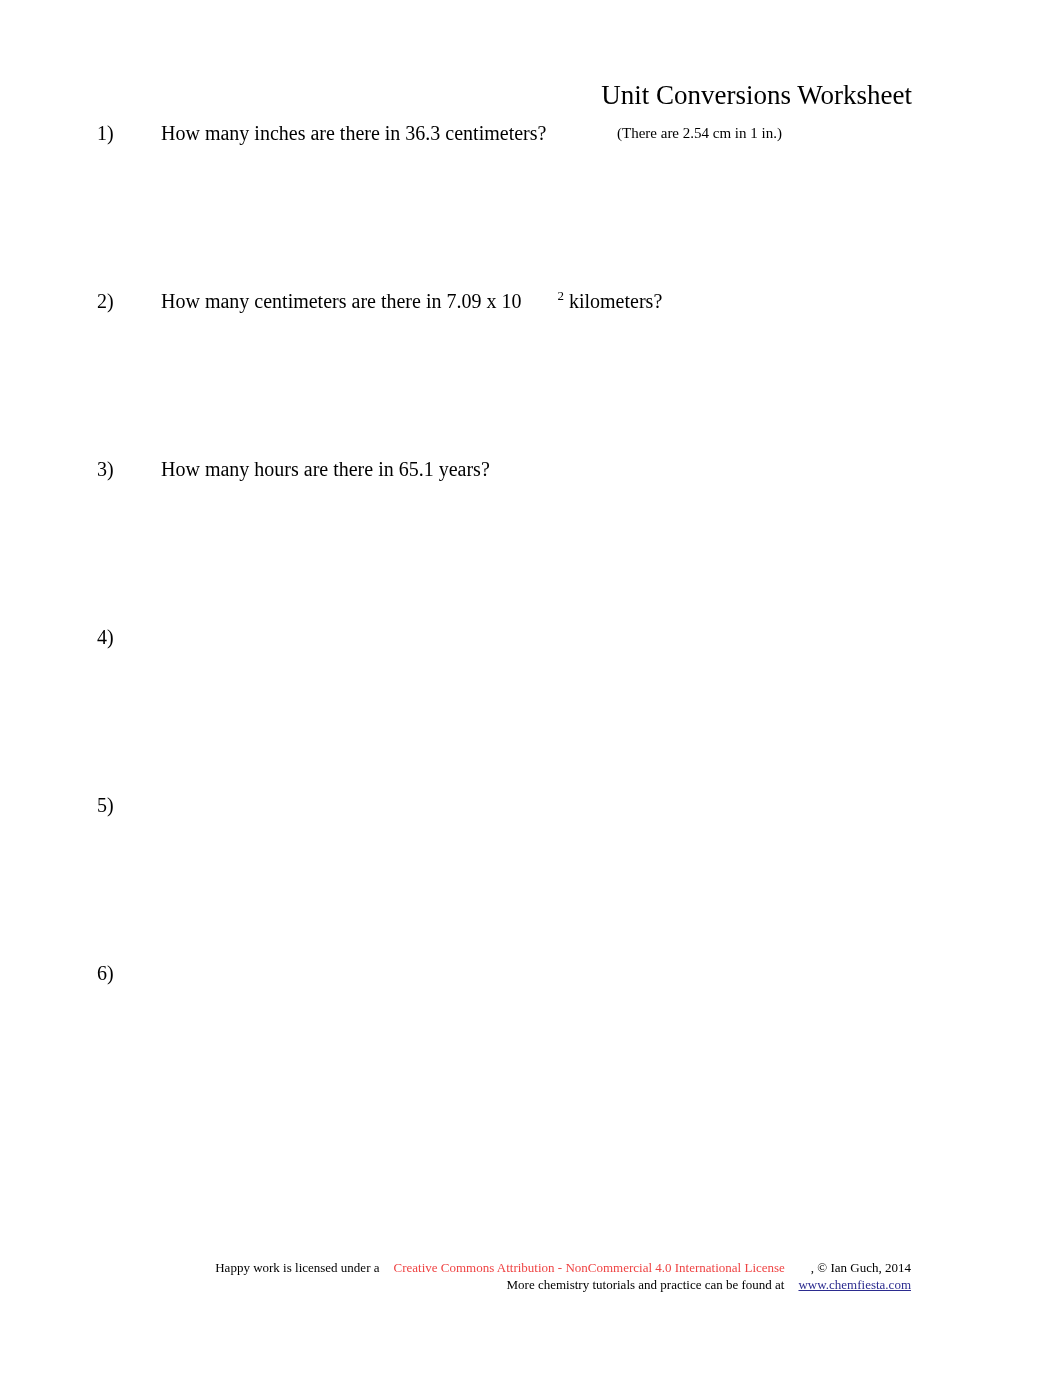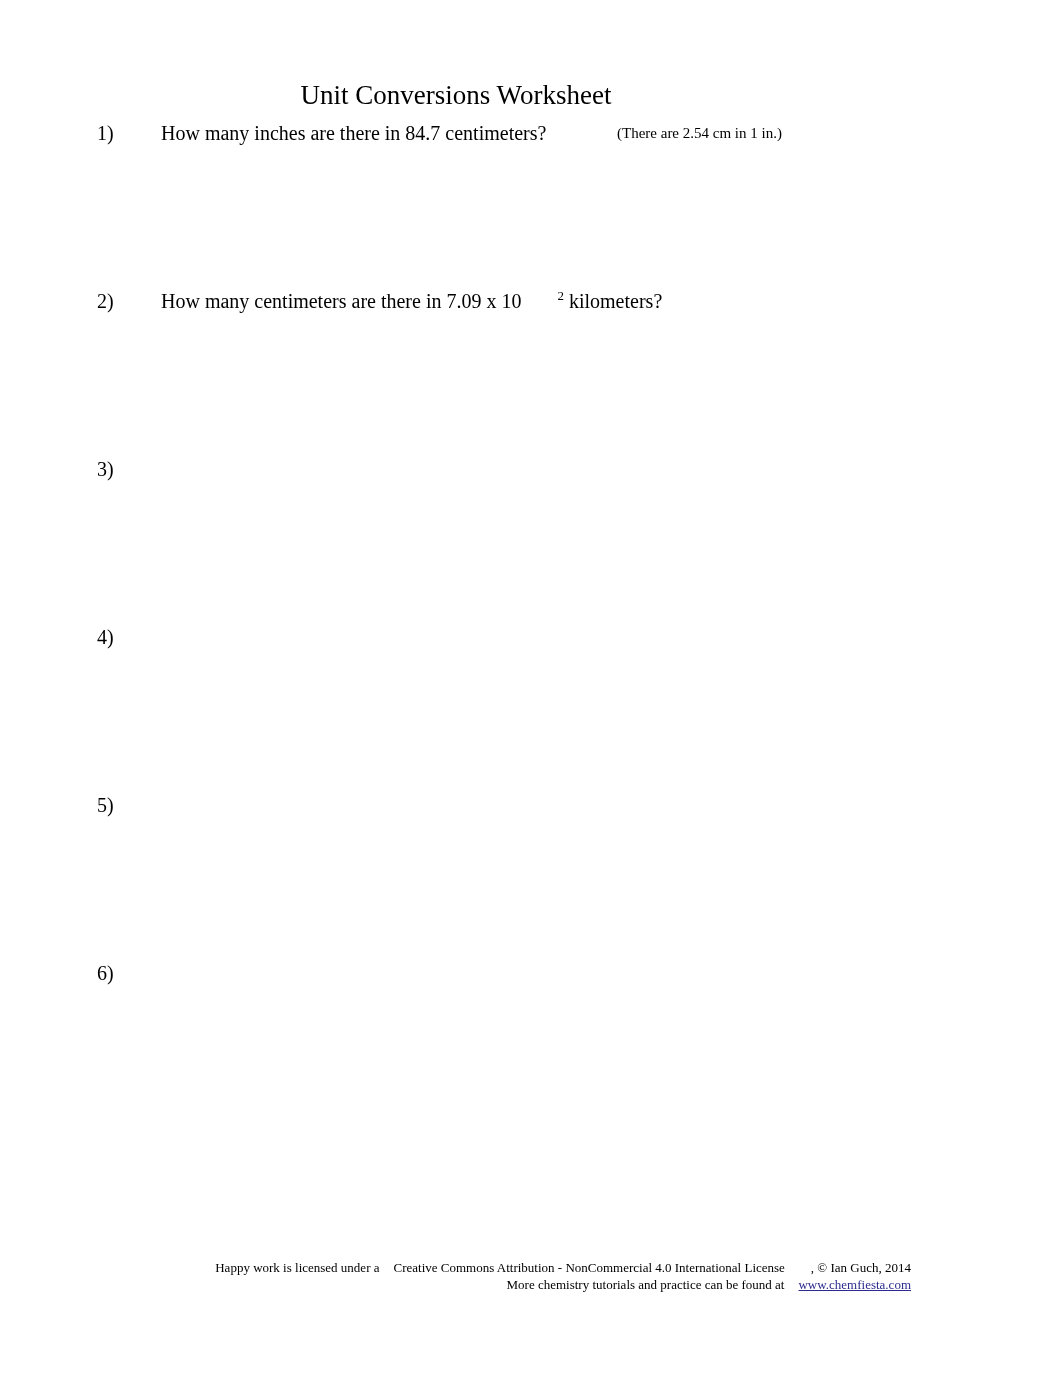--- a/index.html
+++ b/index.html
@@ -15,21 +15,21 @@
     color: #000000;
     overflow: hidden;
   }
 
   
   .doc-title {
     position: absolute;
     top: 60px;
     left: 0;
     width: 912px;
-    text-align: center;
+    text-align: right;
     font-size: 27px;
     line-height: 34px;
     font-weight: normal;
     letter-spacing: 0px;
   }
 
   
   .questions {
     position: absolute;
     top: 119px;
@@ -99,49 +99,50 @@
   .footer-shade {
     position: absolute;
     left: 640px;
     top: -4px;
     width: 150px;
     height: 62px;
     background: #f4f4f4;
     z-index: -1;
   }
   .link {
-    color: #000000;
+    color: #ef4444;
     text-decoration: none;
   }
   .link-underline {
     color: #2b2b8f;
   }
   .gap-sm { display: inline-block; width: 14px; }
   .gap-md { display: inline-block; width: 26px; }
 </style>
 </head>
 <body>
 
 <h1 class="doc-title">Unit Conversions Worksheet</h1>
 
 <div class="questions">
 
   <div class="question-row">
     <span class="q-number">1)</span>
-    <span class="q-text">How many inches are there in 84.7 centimeters?</span>
+    <span class="q-text">How many inches are there in 36.3 centimeters?</span>
     <span class="q-hint" style="left:617px;">(There are 2.54 cm in 1 in.)</span>
   </div>
 
   <div class="question-row">
     <span class="q-number">2)</span>
     <span class="q-text"><span>How many centimeters are there in 7.09 x 10</span><span class="sup-gap"></span><span class="q-sup">2</span><span class="after-sup"></span><span>kilometers?</span></span>
   </div>
 
   <div class="question-row">
     <span class="q-number">3)</span>
+    <span class="q-text">How many hours are there in 65.1 years?</span>
   </div>
 
   <div class="question-row">
     <span class="q-number">4)</span>
   </div>
 
   <div class="question-row">
     <span class="q-number">5)</span>
   </div>
 

